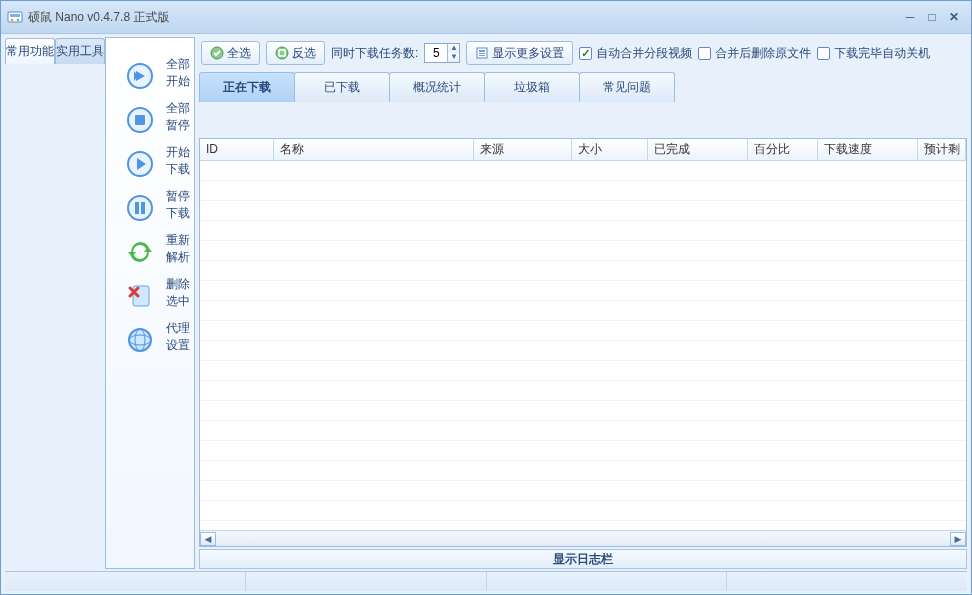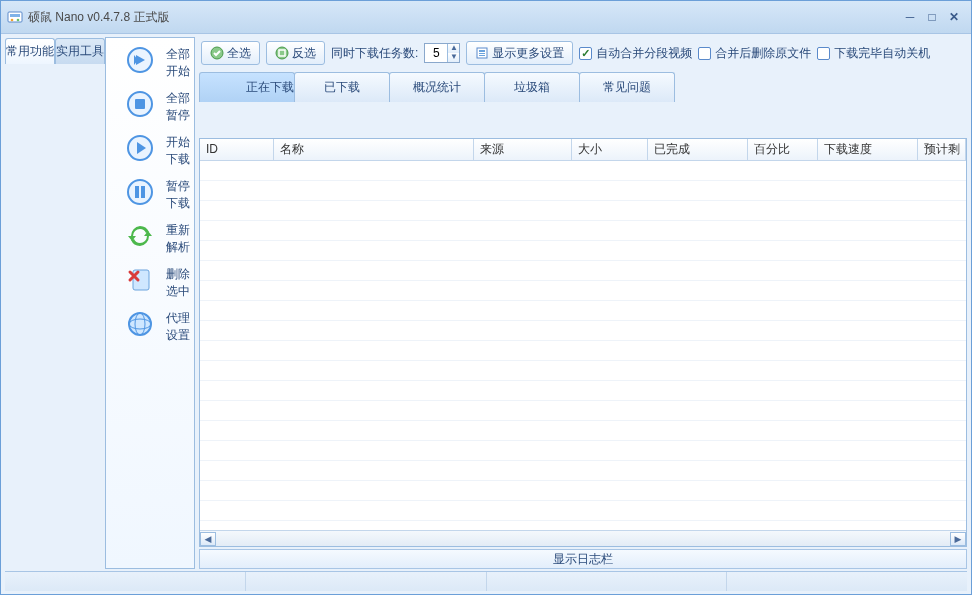--- a/index.html
+++ b/index.html
@@ -13,49 +13,49 @@
 .winbtn { width: 22px; height: 16px; display: inline-flex; align-items: center; justify-content: center; color: #3a5a8a; cursor: pointer; font-weight: bold; }
 
 .body { display: flex; flex: 1; overflow: hidden; padding: 4px 4px 0 4px; gap: 4px; }
 
 .left-panel { width: 190px; display: flex; flex-direction: row; }
 .left-tabs { display: flex; height: 26px; }
 .left-tab { flex: 1; border: 1px solid #9cbde0; background: linear-gradient(to bottom, #f5faff, #d9e9fa); text-align: center; line-height: 24px; color: #2a4a7a; cursor: pointer; border-bottom: none; border-top-left-radius: 3px; border-top-right-radius: 3px; }
 .left-tab.active { background: linear-gradient(to bottom, #ffffff, #eef6ff); position: relative; z-index: 2; }
 .left-tab:not(.active) { background: linear-gradient(to bottom, #dce9f7, #c7dbf0); }
 .left-content { flex: 1; border: 1px solid #9cbde0; background: linear-gradient(to bottom, #ffffff, #f0f7ff); border-top: 1px solid #9cbde0; margin-top: -1px; padding-top: 8px; }
-.side-item { display: flex; align-items: flex-start; height: 44px; padding-left: 20px; color: #2a4a7a; cursor: pointer; gap: 12px; }
+.side-item { display: flex; align-items: flex-end; height: 44px; padding-left: 20px; color: #2a4a7a; cursor: pointer; gap: 12px; }
 .side-icon { width: 28px; height: 28px; display: flex; align-items: center; justify-content: center; }
 
 .right-panel { flex: 1; display: flex; flex-direction: column; overflow: hidden; }
 
 .toolbar { height: 30px; display: flex; align-items: center; gap: 6px; padding: 0 2px; color: #333; }
 .tb-btn { display: inline-flex; align-items: center; gap: 3px; height: 24px; padding: 0 8px; border: 1px solid #9cbde0; background: linear-gradient(to bottom, #ffffff, #e2eefb); border-radius: 3px; cursor: pointer; color: #2a4a7a; }
 .tb-label { color: #2a4a7a; }
 .tb-spinner { width: 36px; height: 20px; border: 1px solid #8aa8cc; background: #fff; display: inline-flex; align-items: center; }
 .tb-spinner input { width: 22px; border: none; text-align: center; outline: none; font-size: 12px; }
 .spin-btns { display: flex; flex-direction: column; width: 12px; }
 .spin-btns span { height: 9px; line-height: 7px; text-align: center; font-size: 8px; border-left: 1px solid #9cbde0; background: linear-gradient(to bottom, #fff, #e2eefb); cursor: pointer; color:#4a6a9a; }
 .cb { display: inline-flex; align-items: center; gap: 4px; color: #2a4a7a; cursor: pointer; }
 .cb-box { width: 13px; height: 13px; border: 1px solid #5a8acb; background: #fff; display: inline-flex; align-items: center; justify-content: center; border-radius: 2px; }
 .cb-box.checked::after { content: "✓"; font-size: 11px; color: #2e7d32; font-weight: bold; line-height: 1; }
 
 .content-tabs { display: flex; height: 30px; margin-top: 4px; }
 .ctab { width: 96px; border: 1px solid #9cbde0; border-bottom: none; background: linear-gradient(to bottom, #f5faff, #dce9f8); text-align: center; line-height: 28px; color: #2a4a7a; cursor: pointer; margin-right: -1px; border-top-left-radius: 3px; border-top-right-radius: 3px; }
-.ctab.active { background: linear-gradient(to bottom, #c6e2ff, #b0d2f5); font-weight: normal; text-align: right; }
+.ctab.active { background: linear-gradient(to bottom, #c6e2ff, #b0d2f5); font-weight: bold; }
 
 .grid-wrap { flex: 1; border: 1px solid #9cbde0; background: #fff; display: flex; flex-direction: column; overflow: hidden; margin-top: 36px; }
 .grid-head { display: flex; height: 22px; background: linear-gradient(to bottom, #ffffff, #ecf3fb); border-bottom: 1px solid #c3d6eb; }
 .gh-cell { border-right: 1px solid #c3d6eb; padding: 0 6px; line-height: 21px; color: #333; white-space: nowrap; overflow: hidden; }
 .grid-body { flex: 1; background: #fff; overflow: hidden; position: relative; }
 .grid-row { height: 20px; border-bottom: 1px solid #eef3f9; }
 .scroll-h { height: 16px; background: linear-gradient(to bottom,#f4f8fc,#e3ecf6); border-top: 1px solid #c3d6eb; display: flex; align-items: center; justify-content: space-between; }
 .scroll-btn { width: 16px; height: 14px; border: 1px solid #9cbde0; background: linear-gradient(to bottom,#fff,#dce9f8); display:flex; align-items:center; justify-content:center; font-size:9px; color:#4a6a9a; cursor:pointer; }
 
-.logbar { height: 20px; border: 1px solid #a8c5e5; border-top: 1px solid #a8c5e5; background: linear-gradient(to bottom,#f5faff,#e3eefb); text-align: center; line-height: 18px; color: #2a4a7a; cursor: pointer; margin-top: 2px; }
+.logbar { height: 20px; border: 1px solid #a8c5e5; border-top: 1px solid #a8c5e5; background: linear-gradient(to bottom,#f5faff,#e3eefb); text-align: center; line-height: 18px; color: #2a4a7a; cursor: pointer; margin-top: 2px; font-weight: bold; }
 
 .statusbar { height: 20px; display: flex; border-top: 1px solid #a8c5e5; background: linear-gradient(to bottom,#e8f1fb,#dce9f7); margin: 2px 4px 3px 4px; }
 .status-cell { flex: 1; border-right: 1px solid #c3d6eb; height: 100%; }
 .status-cell:last-child { border-right: none; }
 
 svg { display:block; }
 </style>
 </head>
 <body>
 

